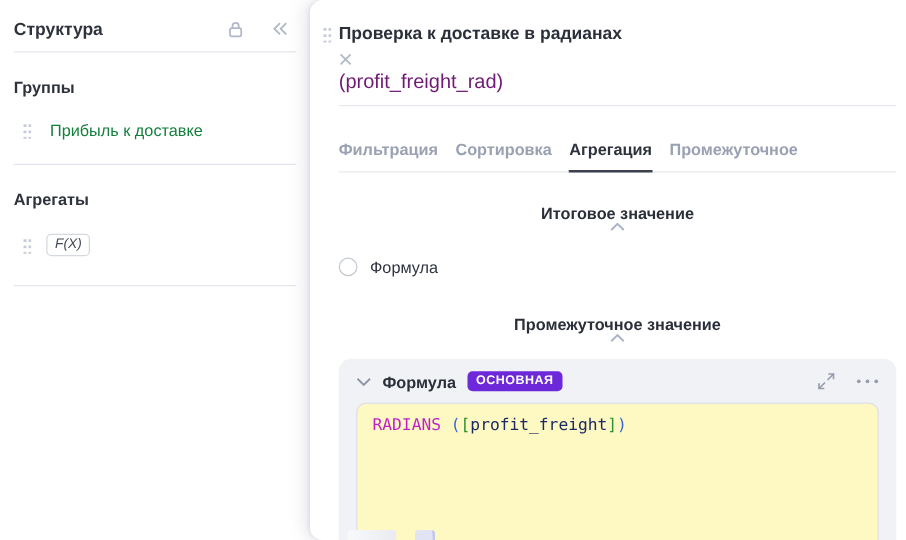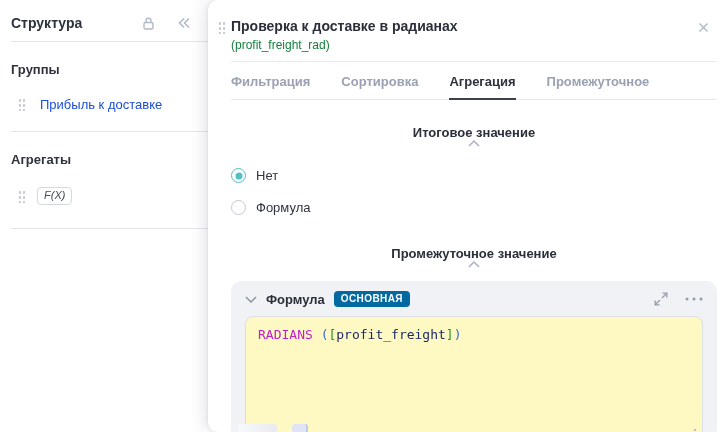--- a/index.html
+++ b/index.html
@@ -1,51 +1,51 @@
 <!DOCTYPE html>
 <html><head>
 <meta charset="utf-8">
 <style>
   * { margin:0; padding:0; box-sizing:border-box; }
   html,body { width:725px; height:432px; overflow:hidden; background:#fff;
               font-family:"Liberation Sans", sans-serif; }
   .app { display:flex; width:725px; height:432px; background:#fff; }
 
   
-  .sidebar { width:208px; flex:none; padding-top:13px; position:relative; }
+  .sidebar { width:248px; flex:none; padding-top:13px; position:relative; }
   .sb-header { display:flex; align-items:center; padding:2px 17px 0 11px; }
   .sb-title { font-size:14px; font-weight:700; color:#2e323c; flex:1; }
   .sb-actions { display:flex; align-items:center; gap:21px; }
   .icon-btn { display:inline-flex; cursor:pointer; }
   .sb-divider { height:1px; background:#e3e6ec; margin:10px 11px 0 11px; width:226px; }
   .sb-section-label { font-size:13px; font-weight:700; color:#2e323c; margin:20px 0 0 11px; }
   .sb-item { display:flex; align-items:center; margin:16px 0 0 18px; height:22px; }
   .drag-dots { width:7px; height:13px; flex:none;
       background-image:radial-gradient(circle, #c6ccd6 1.1px, transparent 1.3px);
       background-size:4px 5px; cursor:grab; }
-  .sb-item-label { font-size:13px; color:#1d4ed8; margin-left:15px; white-space:nowrap; }
+  .sb-item-label { font-size:13px; color:#15803d; margin-left:15px; white-space:nowrap; }
   .fx-badge { font-size:11px; color:#454b59; border:1px solid #d4d8df; border-radius:4px;
       background:#fff; padding:2px 6px 3px; margin-left:12px; line-height:1; }
   .fx-badge + .sb-item-label { margin-left:8px; }
   .sb-item.agg { margin-top:18px;font-style:italic; }
   .sb-divider.d2 { margin-top:16px; }
   .sb-divider.d3 { margin-top:21px; }
 
   
   .panel { flex:1; background:#fff; border-radius:10px 0 0 10px; position:relative;
       box-shadow:-4px 0 14px rgba(70,80,105,.14), -1px 0 3px rgba(70,80,105,.08);
       padding:14px 8px 0 23px; }
   .panel-drag { position:absolute; left:10px; top:21px; }
-  .panel-head { display:flex; align-items:flex-start; }
+  .panel-head { display:flex; align-items:flex-start;flex-direction:column; }
   .panel-title { font-size:14px; font-weight:700; color:#2b2f3a; flex:1; padding-top:4px; }
   .close-btn { margin:8px 8px 0 0; cursor:pointer; }
-  .panel-subtitle { font-size:12px; color:#15803d; margin-top:4px; }
+  .panel-subtitle { font-size:16px; color:#701a75; margin-top:4px; }
   .divider { height:1px; background:#e7e9ee; margin-top:9px; }
 
-  .tabs { display:flex; gap:31px; border-bottom:1px solid #e7e9ee; margin-top:4px; }
+  .tabs { display:flex; gap:14px; border-bottom:1px solid #e7e9ee; margin-top:19px; }
   .tab { font-size:13px; font-weight:600; color:#99a1b2; padding:8px 0 9px; cursor:pointer; }
   .tab.active { color:#2e323c; border-bottom:2px solid #3c414d; margin-bottom:-1px; }
 
   .section-head { display:flex; align-items:center; justify-content:space-between; margin-top:25px;flex-direction:column; }
   .section-title { font-size:13px; font-weight:700; color:#2b2f3a; }
 
   .radio-row { display:flex; align-items:center; margin-top:21px; cursor:pointer; }
   .radio-row + .radio-row { margin-top:17px; }
   .radio { width:15px; height:15px; border-radius:50%; border:1.5px solid #c4c9d4;
       background:#fff; position:relative; flex:none; }
@@ -54,21 +54,21 @@
       width:7px; height:7px; border-radius:50%; background:#4fc0c5;
       transform:translate(-50%,-50%); }
   .radio-label { font-size:13px; color:#2f3440; margin-left:10px; }
 
   .formula-card { background:#f1f2f5; border-radius:10px; margin-top:13px;
       padding:10px 14px 13px; height:158px; }
   .card-head { display:flex; align-items:center; }
   .card-chevron { margin-right:9px; display:inline-flex; cursor:pointer; }
   .card-title { font-size:13px; font-weight:700; color:#2b2f3a; }
   .main-badge { font-size:10px; font-weight:700; letter-spacing:.4px; color:#fff;
-      background:#0369a1; border-radius:4px; padding:3px 7px 3px; margin-left:9px; line-height:1; }
+      background:#6d28d9; border-radius:4px; padding:3px 7px 3px; margin-left:9px; line-height:1; }
   .card-actions { margin-left:auto; display:flex; align-items:center; gap:17px; }
 
   .code-editor { margin-top:9px; background:#fef9c3; border:1px solid #dcdfe6; border-radius:8px;
       height:132px; position:relative; padding:10px 12px; }
   .code-line { font-family:"DejaVu Sans Mono", monospace; font-size:13px; white-space:pre; }
   .resize-grip { position:absolute; right:5px; bottom:5px; cursor:nwse-resize; }
 
   .bottom-chip { position:absolute; bottom:0; height:8px; border-radius:3px 3px 0 0; }
   .chip-1 { left:30px; width:39px; background:linear-gradient(to right,#f8f9fb,#e9ebf0); }
   .chip-2 { left:84px; width:16px; background:#e0e4f4; border-right:2px solid #c1c8ea; }
@@ -136,24 +136,20 @@
 
     <div class="section-head">
       <span class="section-title">Итоговое значение</span>
       <span class="icon-btn">
         <svg width="12" height="7" viewBox="0 0 12 7" fill="none" stroke="#a9b2c6" stroke-width="1.5">
           <path d="M1 6 L6 1 L11 6"></path>
         </svg>
       </span>
     </div>
 
-    <div class="radio-row">
-      <span class="radio checked"></span>
-      <span class="radio-label">Нет</span>
-    </div>
     <div class="radio-row">
       <span class="radio"></span>
       <span class="radio-label">Формула</span>
     </div>
 
     <div class="section-head" style="margin-top:31px">
       <span class="section-title">Промежуточное значение</span>
       <span class="icon-btn">
         <svg width="12" height="7" viewBox="0 0 12 7" fill="none" stroke="#a9b2c6" stroke-width="1.5">
           <path d="M1 6 L6 1 L11 6"></path>

